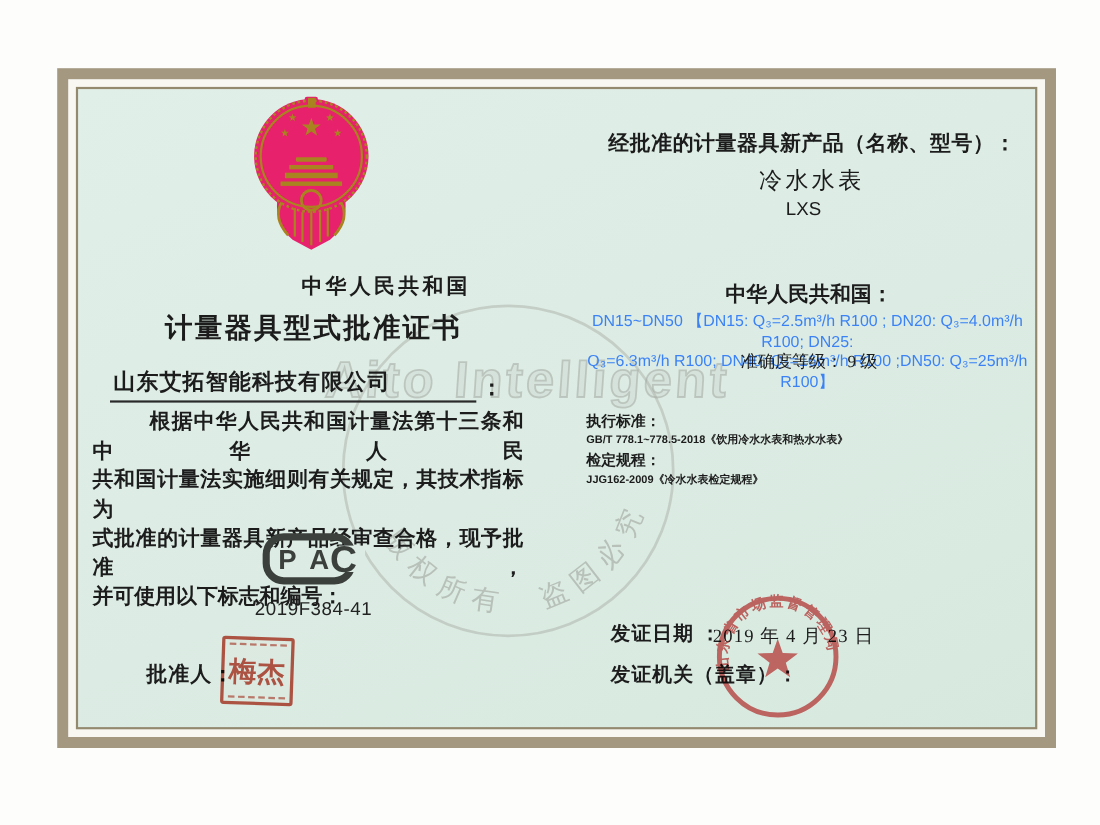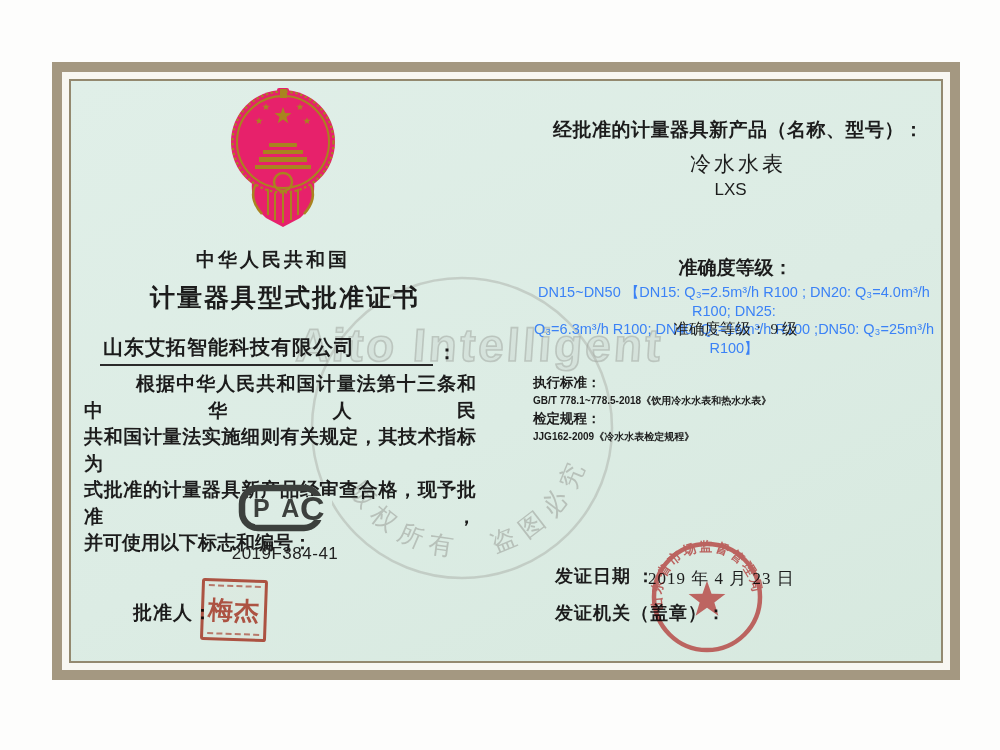--- a/index.html
+++ b/index.html
@@ -11,21 +11,21 @@
   
   .frame{position:absolute;left:52px;top:62px;width:908px;height:618px;background:#a49881;z-index:0;}
   .frame-white{position:absolute;left:10px;top:10px;right:10px;bottom:10px;background:#f8f7f2;}
   .cert{position:absolute;left:7px;top:7px;right:7px;bottom:7px;background:linear-gradient(155deg,#e0efe8 0%,#dcece4 55%,#d7e9df 100%);border:2px solid #93896f;}
   
   .wm{z-index:1;pointer-events:none;}
   .wm-brand{left:296px;top:318px;font-family:"Liberation Sans",sans-serif;font-weight:bold;font-size:46px;letter-spacing:3px;color:rgba(186,192,186,0.20);-webkit-text-stroke:1.6px rgba(168,175,168,0.60);transform:skewX(-4deg);white-space:nowrap;}
   .wm-company{left:392px;top:378px;font-size:18px;letter-spacing:3px;color:rgba(140,142,136,0.45);white-space:nowrap;}
   
   .content{z-index:2;color:#1c1c1c;}
-  .country{left:139px;top:247px;width:268px;text-align:center;font-size:19px;font-weight:bold;letter-spacing:3px;}
+  .country{left:160px;top:247px;width:268px;text-align:right;font-size:19px;font-weight:bold;letter-spacing:3px;}
   .cert-title{left:120px;top:281px;width:330px;text-align:center;font-size:25px;font-weight:bold;letter-spacing:2px;}
   .company-row{left:100px;top:334px;display:flex;align-items:flex-end;}
   .company-underline{width:330px;border-bottom:2px solid #2a2a2a;padding:0 0 3px 3px;font-size:20px;font-weight:bold;letter-spacing:1px;white-space:nowrap;}
   .company-colon{font-size:20px;font-weight:bold;padding-left:4px;}
   .body-par{left:84px;top:371px;width:392px;font-size:19px;font-weight:bold;line-height:26.5px;}
   .body-line{text-align:justify;text-align-last:justify;}
   .body-line.first{text-indent:52px;}
   .body-line.last{text-align:left;text-align-last:left;}
   .cpa-number{left:180px;top:544px;width:210px;text-align:center;font-size:17px;letter-spacing:0.5px;color:#222;}
   .approver{left:133px;top:600px;font-size:19px;font-weight:bold;letter-spacing:1px;}
@@ -131,21 +131,21 @@
   </svg>
   <div class="abs content cpa-number sans">2019F384-41</div>
 
   <div class="abs content approver serif">批准人：</div>
   <div class="abs stamp sq-seal serif">梅杰</div>
 
   <div class="abs content product-heading serif">经批准的计量器具新产品（名称、型号）：</div>
   <div class="abs content product-model sans">LXS</div>
   <div class="abs content product-name serif">冷水水表</div>
 
-  <div class="abs content spec-heading serif">准确度等级：</div>
+  <div class="abs content spec-heading serif">中华人民共和国：</div>
   <div class="abs content spec-lines sans">
     <div>DN15~DN50 【DN15: Q₃=2.5m³/h R100 ; DN20: Q₃=4.0m³/h R100; DN25:</div>
     <div>Q₃=6.3m³/h R100; DN40: Q₃=16m³/h R100 ;DN50: Q₃=25m³/h R100】</div>
   </div>
   <div class="abs content accuracy serif">准确度等级： 9 级</div>
 
   <div class="abs content standards">
     <div class="serif">执行标准：</div>
     <div class="sans">GB/T 778.1~778.5-2018《饮用冷水水表和热水水表》</div>
     <div class="serif">检定规程：</div>

